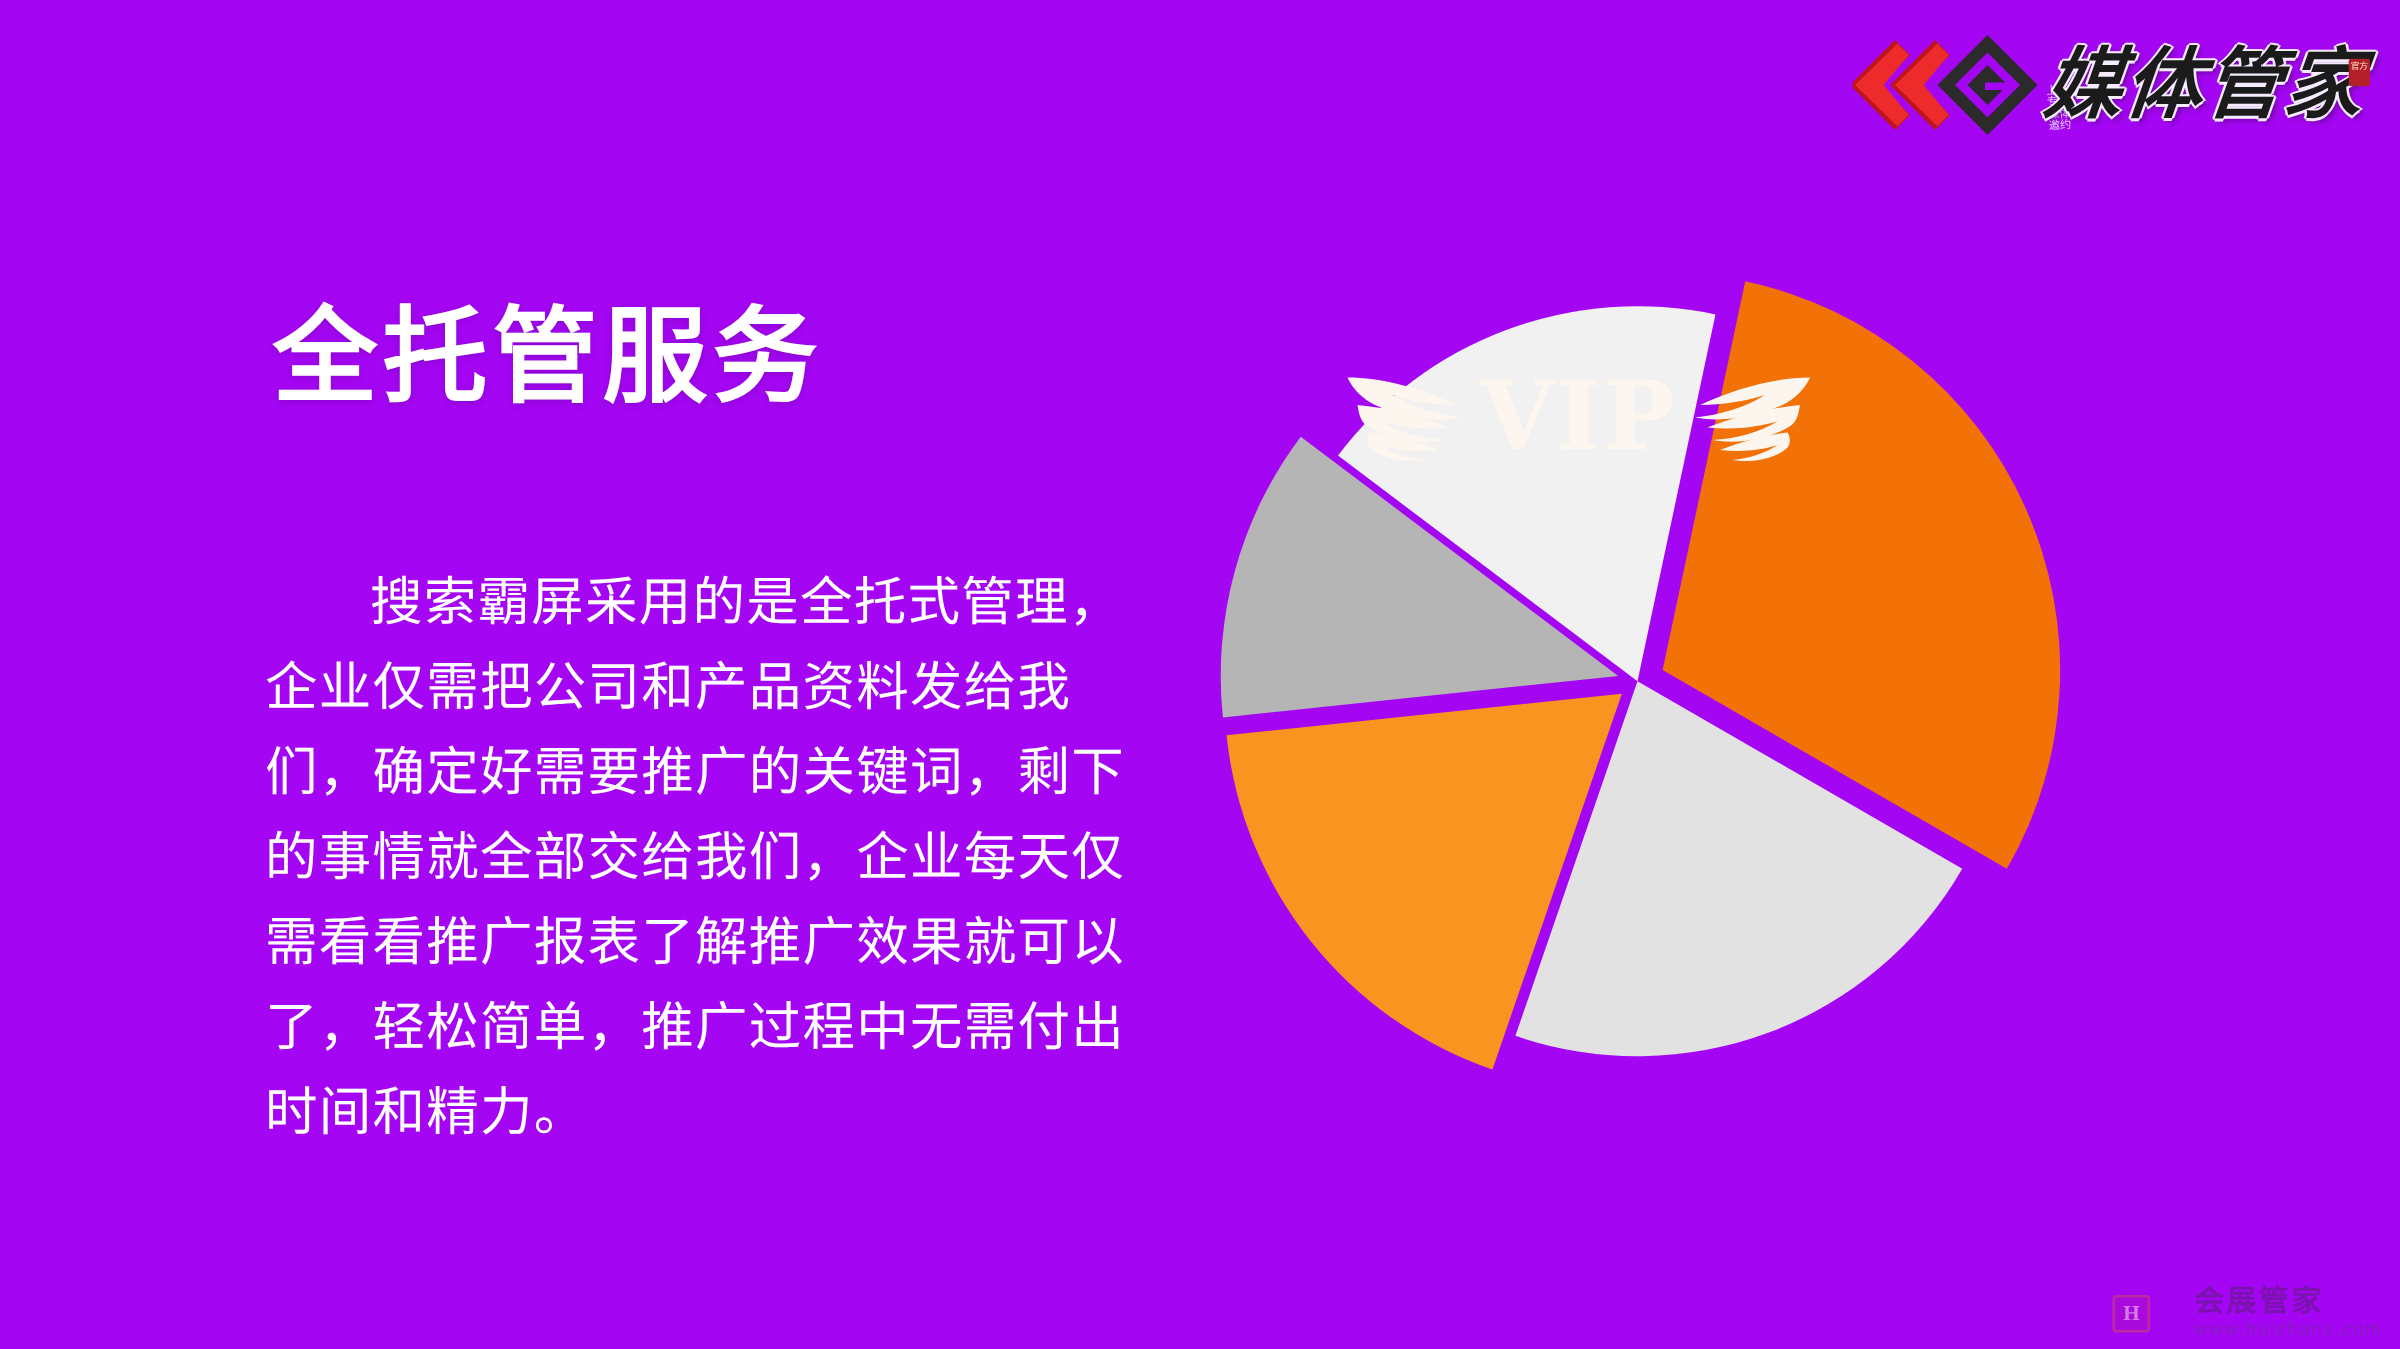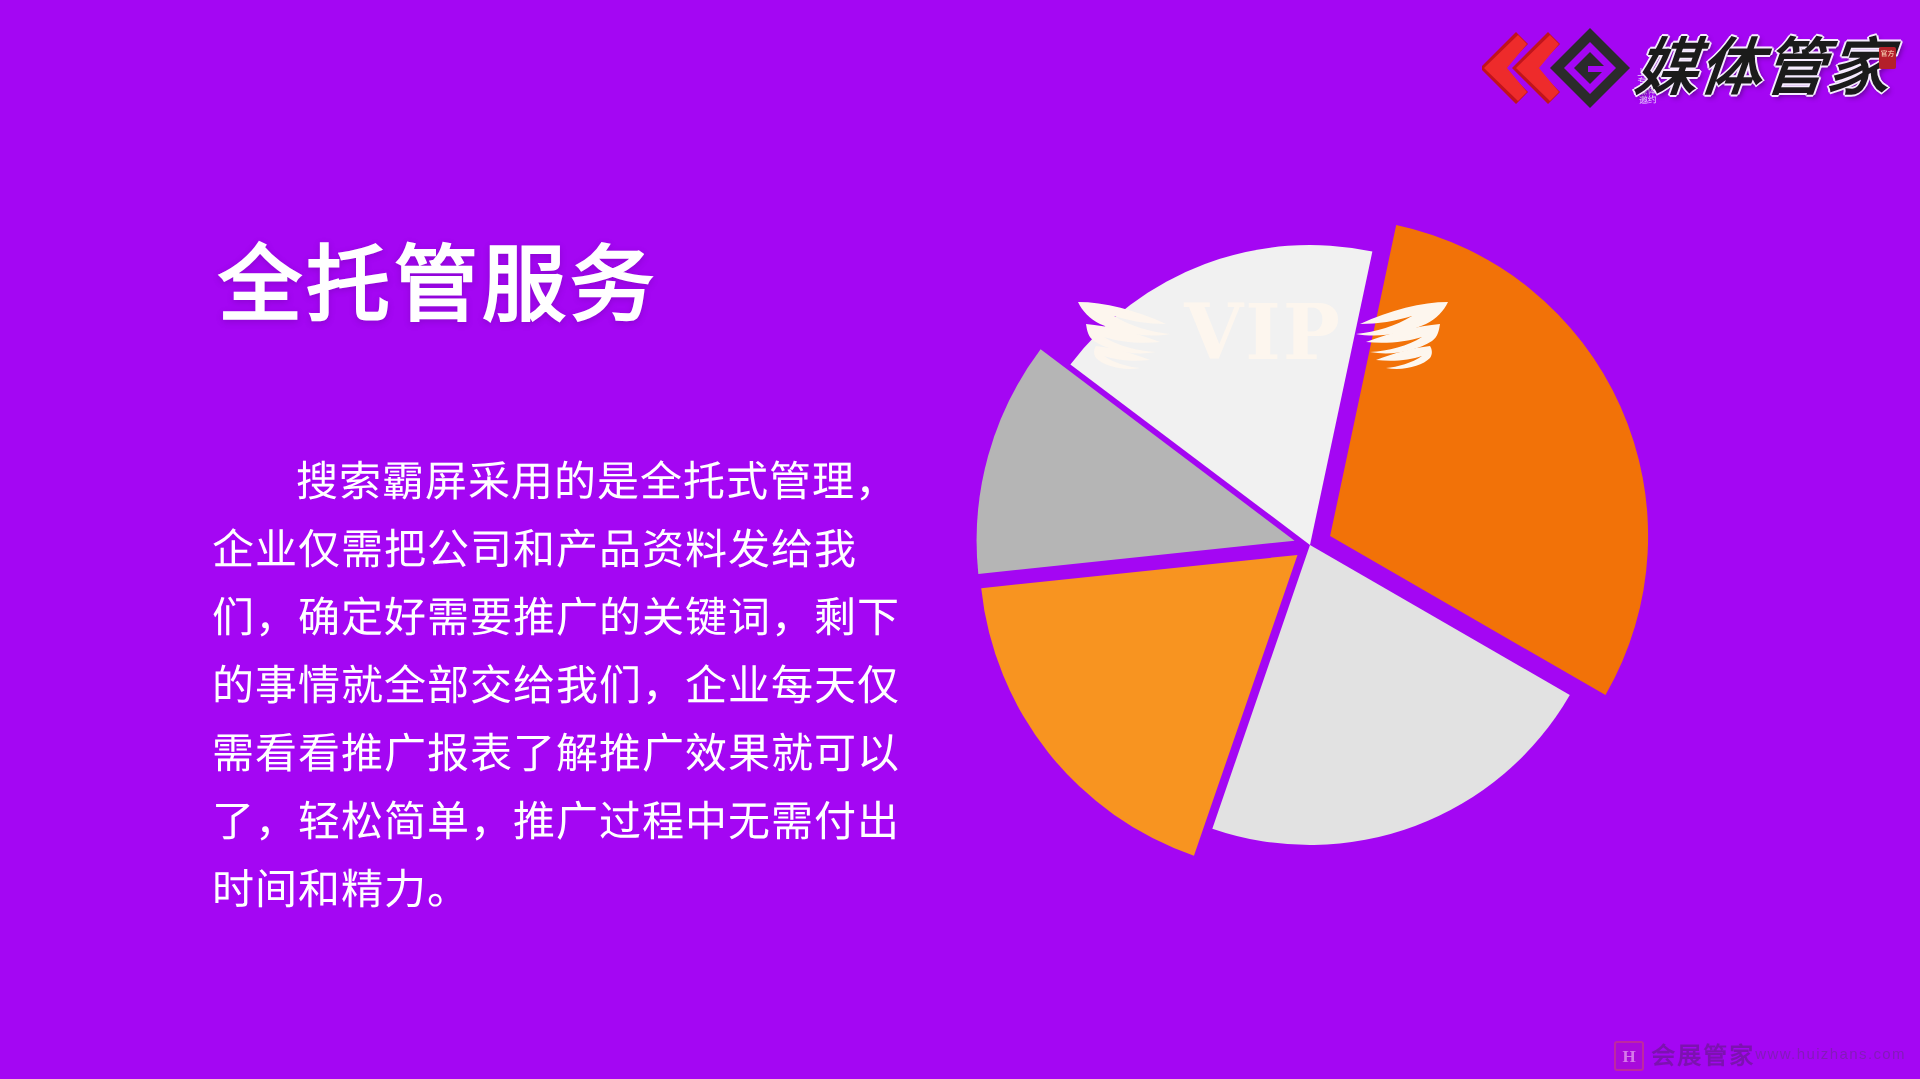--- a/index.html
+++ b/index.html
@@ -146,21 +146,21 @@
     border:2px solid #d4455f;
     border-radius:3px;
     display:flex;align-items:center;justify-content:center;
     background:rgba(190,40,70,.25);
   }
   #wm-badge span{
     font-size:17px;font-weight:bold;color:#ffd9e2;
     font-family:"Liberation Serif",serif;
     line-height:1;
   }
-  #wm-texts{ display:flex; flex-direction:row; line-height:1; }
+  #wm-texts{ display:flex; flex-direction:column; line-height:1;margin-left:28px; }
   #wm-cn{
     font-size:24px; font-weight:bold; color:#5c1d7a;
     letter-spacing:2px;
   }
   #wm-url{
     font-size:15px; color:#6a2b8c; letter-spacing:1.4px;
     margin-top:2px;
   }
 </style>
 </head>

